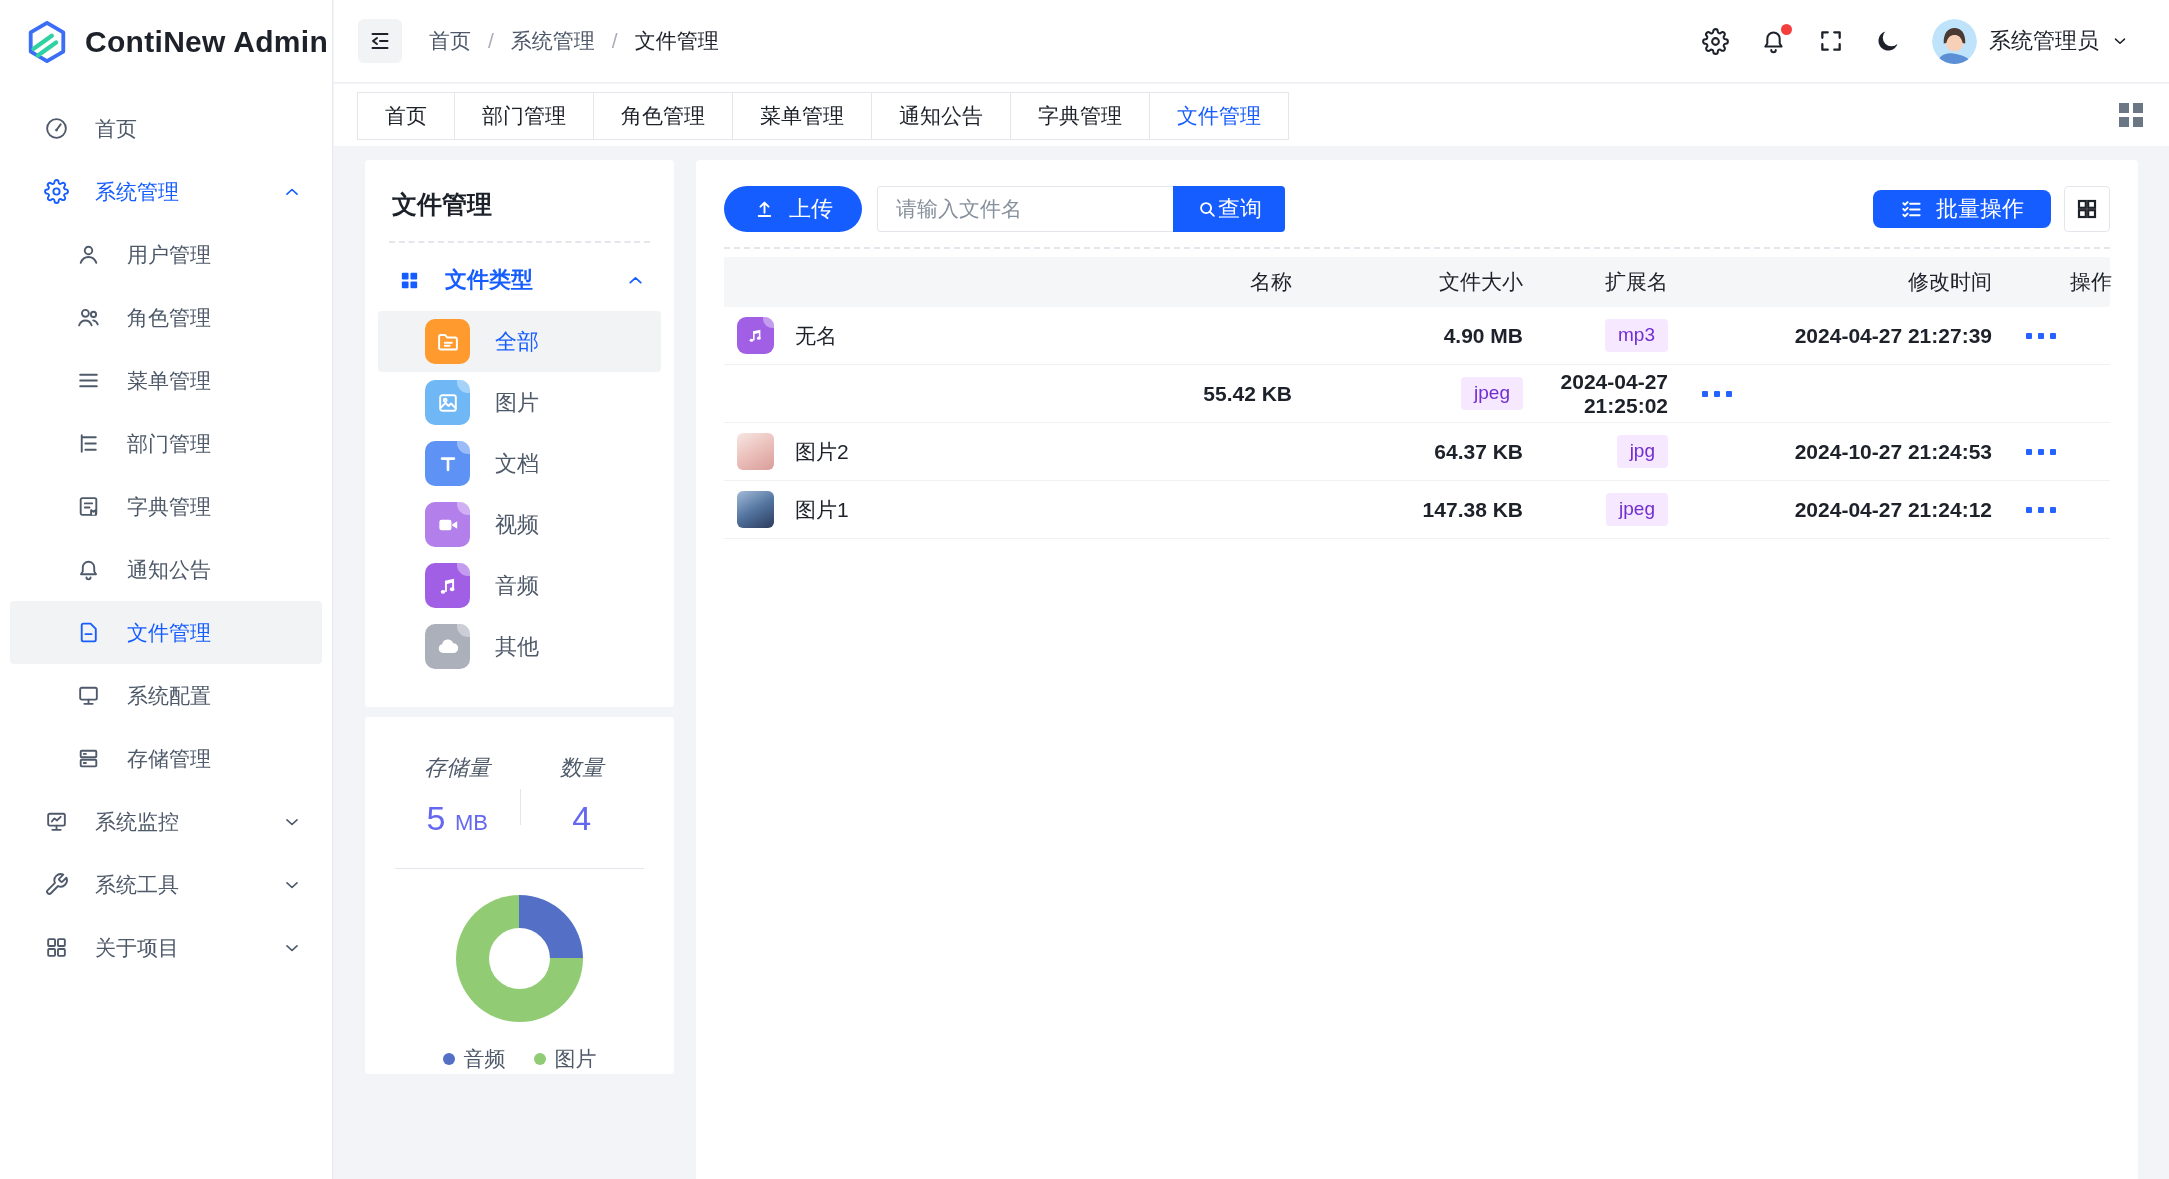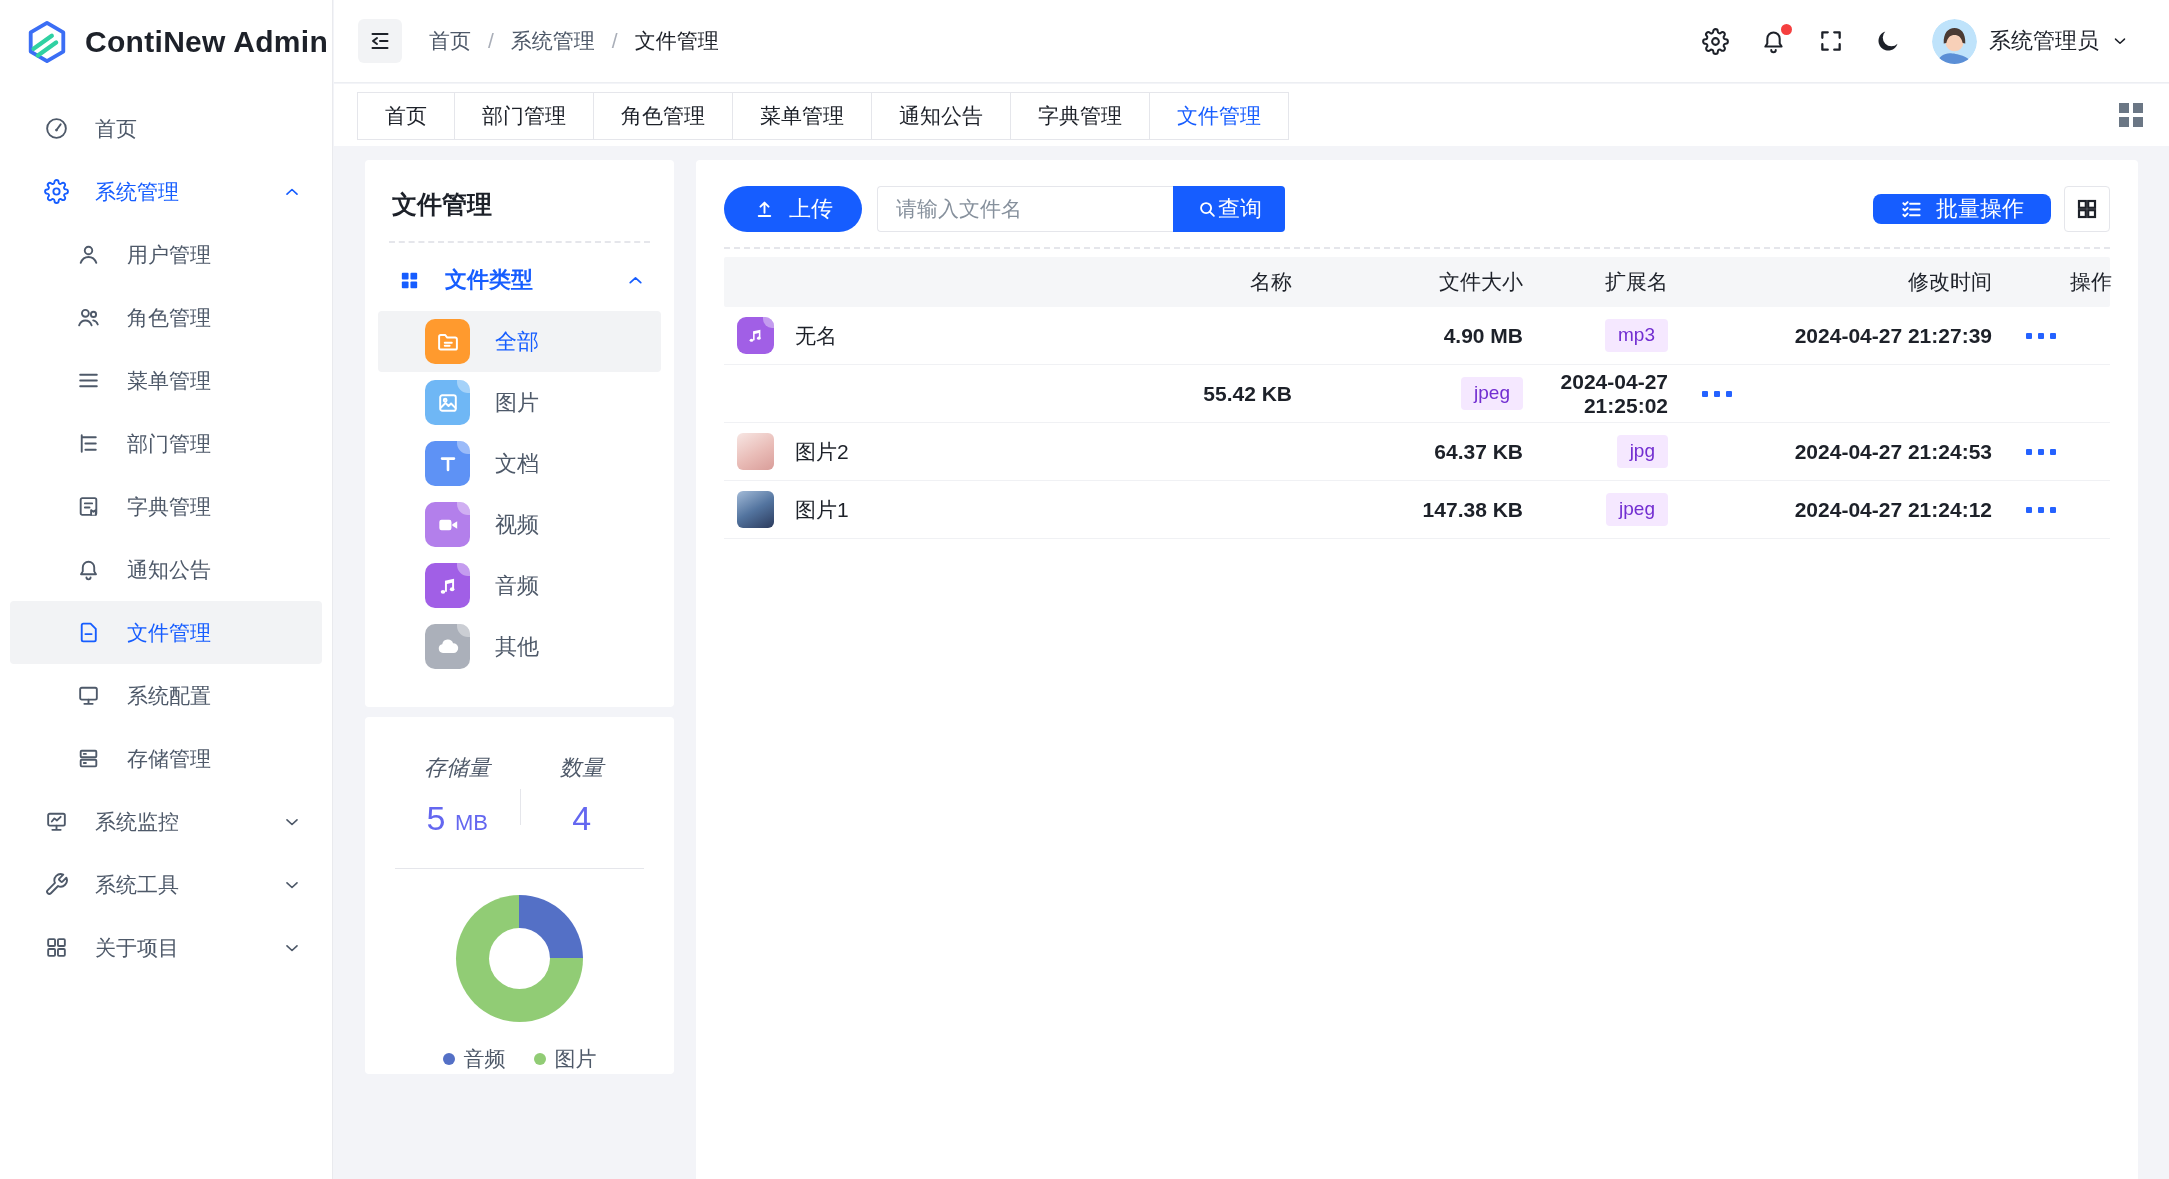--- a/index.html
+++ b/index.html
@@ -76,21 +76,21 @@
 
   .main-card { position:absolute; left:362px; top:14px; right:31px; bottom:0; padding:26px 28px; border-radius:4px 4px 0 0; }
   .toolbar { display:flex; align-items:center; }
   .btn { border:none; cursor:pointer; display:flex; align-items:center; font-family:inherit; }
   .btn-upload { height:46px; padding:0 29px; background:#165dff; color:#fff; border-radius:23px; font-size:22px; gap:13px; }
   .search-group { display:flex; margin-left:15px; }
   .search-input { width:296px; height:46px; border:1px solid #e5e6eb; border-right:none; border-radius:4px 0 0 4px; padding:0 18px; font-size:21px; color:#1d2129; outline:none; font-family:inherit; }
   .search-input::placeholder { color:#86909c; }
   .btn-query { height:46px; padding:0 23px; background:#165dff; color:#fff; font-size:22px; border-radius:0 4px 4px 0; gap:0; }
   .toolbar-right { margin-left:auto; display:flex; align-items:center; gap:13px; }
-  .btn-batch { height:30px; padding:0 27px; background:#165dff; color:#fff; border-radius:8px; font-size:22px; gap:13px; }
+  .btn-batch { height:38px; padding:0 27px; background:#165dff; color:#fff; border-radius:8px; font-size:22px; gap:13px; }
   .btn-view { width:46px; height:46px; background:#fff; border:1px solid #e5e6eb; border-radius:4px; justify-content:center; color:#1d2129; }
   .toolbar-hr { border:none; border-top:2px dashed #e5e6eb; margin:15px 0 0; }
 
   .table { margin-top:8px; }
   .tr { display:grid; grid-template-columns:568px 231px 145px 324px 120px; align-items:center;text-align:right; }
   .thead { height:50px; background:#f5f6f8; border-radius:2px; }
   .th { padding-left:16px; font-size:21px; color:#1d2129; font-weight:500; }
   .trow { height:58px; border-bottom:1px solid #f0f1f4; font-size:21px; color:#1d2129; }
   .name-cell { display:flex; align-items:center; gap:21px; padding-left:13px; }
   .thumb { width:37px; height:37px; border-radius:6px; flex:none; }
@@ -535,21 +535,21 @@
             </span>
         </div>
 
         <div class="tr trow">
           <span class="name-cell">
             <span class="thumb p-pink"></span>
             <span>图片2</span>
           </span>
           <span class="cell strong">64.37 KB</span>
           <span class="cell"><span class="tag">jpg</span></span>
-          <span class="cell strong">2024-04-27 21:24:53</span>
+          <span class="cell strong">2024-10-27 21:24:53</span>
           <span class="action-cell">
               <i></i>
               <i></i>
               <i></i>
             </span>
         </div>
 
         <div class="tr trow">
           <span class="name-cell">
             <span class="thumb p-blue"></span>

